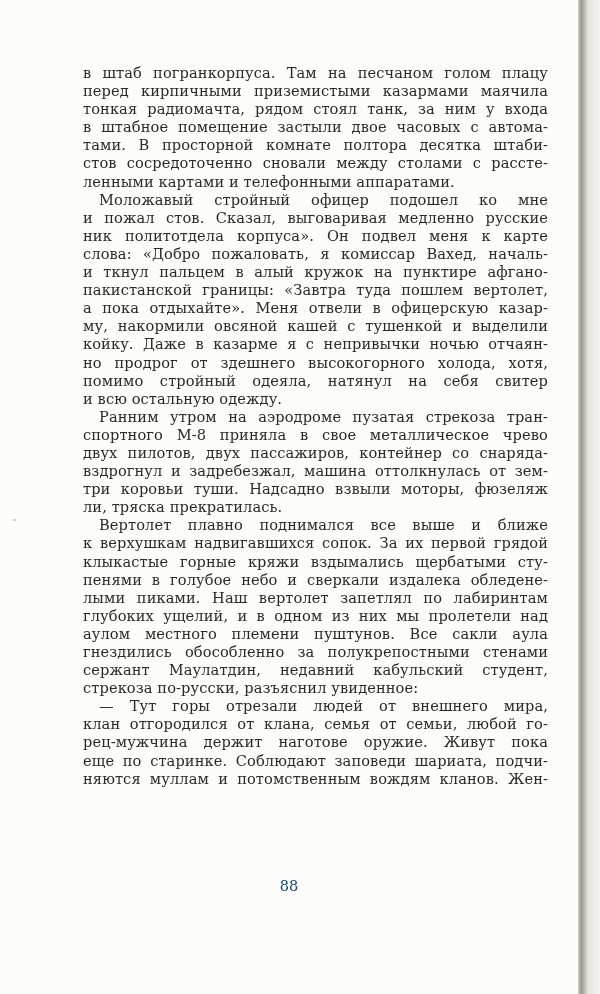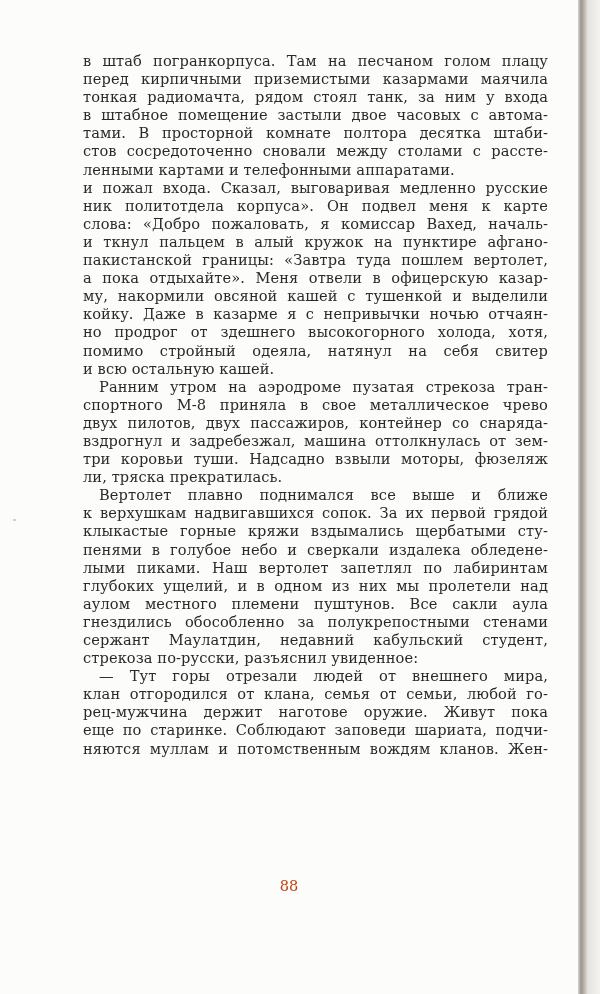--- a/index.html
+++ b/index.html
@@ -11,62 +11,63 @@
   }
   .page {
     position: absolute; left: 0; top: 0; width: 578px; height: 994px;
     background: #fcfcfa;
   }
   .page-edge {
     position: absolute; left: 578px; top: 0; width: 22px; height: 994px;
     background: linear-gradient(to right, #d8d6d0 0px, #9a968e 3px, #b8b4ac 6px, #e6e4df 10px, #f4f3f0 22px);
   }
   .text-block {
-    position: absolute; left: 83px; top: 52px; width: 465px;
+    position: absolute; left: 83px; top: 64px; width: 465px;
   }
   .line {
     height: 18.1px; line-height: 18.1px;
     font-size: 14.6px; white-space: nowrap;
     text-align: justify; text-align-last: justify;
     letter-spacing: 0.1px;
   }
   .line.last { text-align-last: left; }
   .line.indent { padding-left: 16px; }
   .page-number {
     position: absolute; left: 0; width: 578px; top: 878px;
-    text-align: center; font-size: 14.5px; color: #c2410c;
+    text-align: center; font-size: 14.5px; color: #0c4a6e;
   }
   .speck {
     position: absolute; left: 13px; top: 519px; width: 3px; height: 2px;
     background: #c8c8c8; border-radius: 1px;
   }
 </style>
 </head>
 <body>
 
 <div class="page">
   <div class="text-block" id="text-block">
       <div class="line">в  штаб погранкорпуса. Там на песчаном голом плацу</div>
       <div class="line">перед кирпичными приземистыми казармами маячила</div>
       <div class="line">тонкая радиомачта, рядом стоял танк, за ним у входа</div>
       <div class="line">в штабное помещение застыли двое часовых с автома-</div>
       <div class="line">тами. В просторной комнате полтора десятка штаби-</div>
       <div class="line">стов сосредоточенно сновали между столами с рассте-</div>
       <div class="line last">ленными картами и телефонными аппаратами.</div>
-      <div class="line">и пожал входа. Сказал, выговаривая медленно русские</div>
+      <div class="line indent">Моложавый стройный офицер подошел ко мне</div>
+      <div class="line">и пожал стов. Сказал, выговаривая медленно русские</div>
       <div class="line">ник политотдела корпуса». Он подвел меня к карте</div>
       <div class="line">слова: «Добро пожаловать, я комиссар Вахед, началь-</div>
       <div class="line">и ткнул пальцем в алый кружок на пунктире афгано-</div>
       <div class="line">пакистанской границы: «Завтра туда пошлем вертолет,</div>
       <div class="line">а пока отдыхайте». Меня отвели в офицерскую казар-</div>
       <div class="line">му, накормили овсяной кашей с тушенкой и выделили</div>
       <div class="line">койку. Даже в казарме я с непривычки ночью отчаян-</div>
       <div class="line">но продрог от здешнего высокогорного холода, хотя,</div>
       <div class="line">помимо стройный одеяла, натянул на себя свитер</div>
-      <div class="line last">и всю остальную кашей.</div>
+      <div class="line last">и всю остальную одежду.</div>
       <div class="line indent">Ранним утром на аэродроме пузатая стрекоза тран-</div>
       <div class="line">спортного М-8 приняла в свое металлическое чрево</div>
       <div class="line">двух пилотов, двух пассажиров, контейнер со снаряда-</div>
       <div class="line">вздрогнул и задребезжал, машина оттолкнулась от зем-</div>
       <div class="line">три коровьи туши. Надсадно взвыли моторы, фюзеляж</div>
       <div class="line last">ли, тряска прекратилась.</div>
       <div class="line indent">Вертолет плавно поднимался все выше и ближе</div>
       <div class="line">к верхушкам надвигавшихся сопок. За их первой грядой</div>
       <div class="line">клыкастые горные кряжи вздымались щербатыми сту-</div>
       <div class="line">пенями в голубое небо и сверкали издалека обледене-</div>

